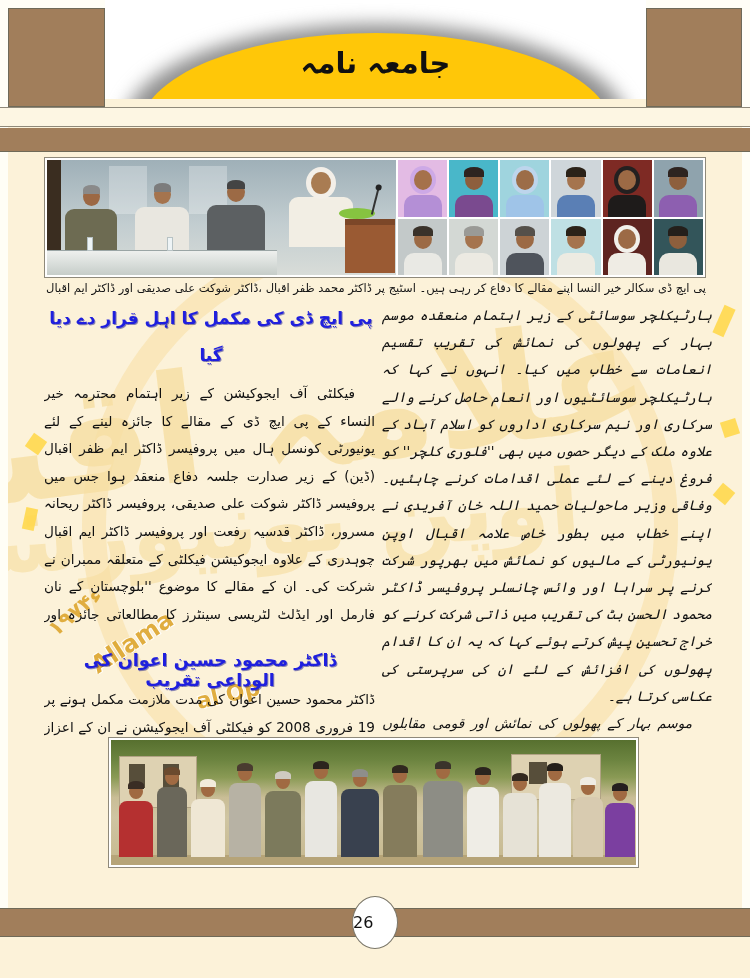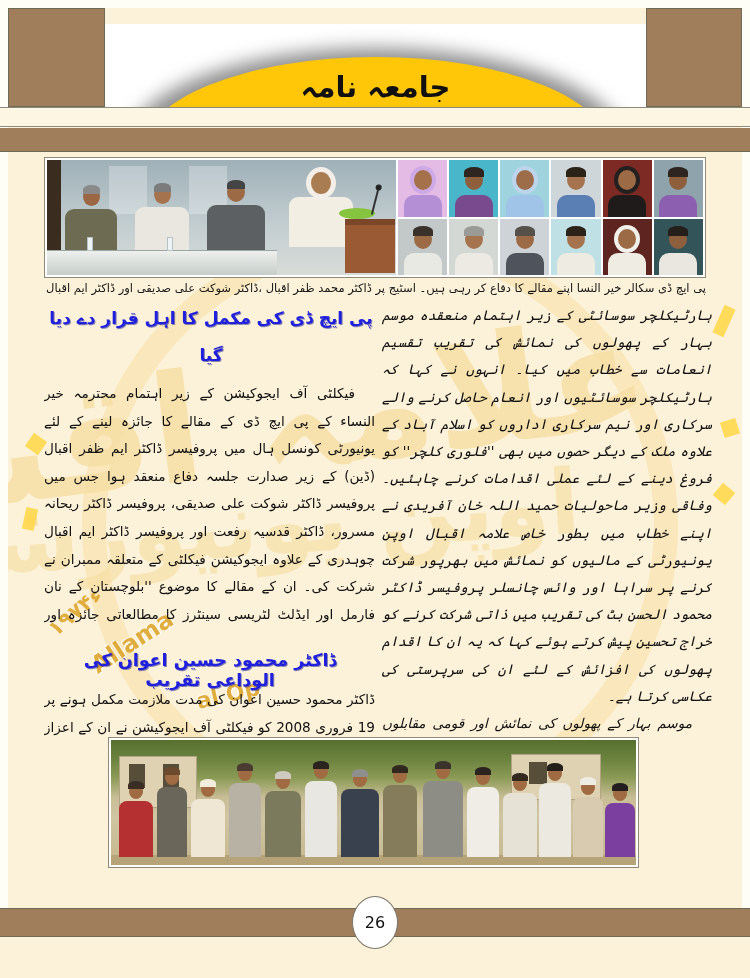--- a/index.html
+++ b/index.html
@@ -10,21 +10,21 @@
   
   .frame-top  { position:absolute; left:0; top:0; width:750px; height:8px; background:var(--frame,#FFFEF6); z-index:2; }
   .frame-left { position:absolute; left:0; top:0; width:8px;  height:908px; background:var(--frame,#FFFEF6); z-index:2; }
   .frame-right{ position:absolute; right:0; top:0; width:8px; height:908px; background:var(--frame,#FFFEF6); z-index:2; }
 
   
   .hdr-block { position:absolute; top:8px; height:99px; background:var(--brown,#A17E5B);
                border:1px solid var(--brown-dark,#6F6A58); z-index:3; }
   .hdr-block.l { left:8px;  width:97px; }
   .hdr-block.r { left:646px; width:96px; }
-  .hdr-center { position:absolute; left:105px; top:24px; width:541px; height:99px; background:#ffffff;
+  .hdr-center { position:absolute; left:105px; top:0; width:541px; height:99px; background:#ffffff;
                 overflow:hidden; z-index:3; }
   .oval-back { position:absolute; left:50%; top:24px; transform:translateX(-50%);
                width:505px; height:205px; border-radius:50%; background:#8f8f8f; filter:blur(9px); }
   .oval      { position:absolute; left:50%; top:33px; transform:translateX(-50%);
                width:472px; height:192px; border-radius:50%; background:var(--banner,#FFC708); }
   .hdr-title { position:absolute; left:0; top:46px; width:100%; text-align:center;
                font-size:29px; font-weight:bold; color:#101010; direction:rtl; }
 
   .band-cream { position:absolute; left:0; top:107px; width:750px; height:20px;
                 background:var(--cream-band,#FDF6E3);
@@ -124,21 +124,21 @@
   .rp  { left:382px; top:302px; width:330px; line-height:27.2px; max-height:438px;font-style:italic; }
   .indent { text-indent:20px; }
 
   
   .band-bottom { position:absolute; left:0; top:908px; width:750px; height:29px;
                  background:var(--brown,#A17E5B);
                  border-top:1px solid var(--brown-dark,#6F6A58); border-bottom:1px solid var(--brown-dark,#6F6A58);
                  z-index:4; }
   .pageno { position:absolute; left:352px; top:896px; width:46px; height:53px; background:#fff;
             border:1px solid #7a7668; border-radius:50%; z-index:5;
-            display:flex; align-items:center; justify-content:center; font-size:16px; color:#111; }
+            display:flex; align-items:center; justify-content:flex-start; font-size:16px; color:#111; }
 </style>
 </head>
 <body>
 
 <div class="page" style="--brown: #A17E5B; --brown-dark: #6F6A58; --cream: #FCF2D9; --cream-band: #FDF6E3; --banner: #FFC708; --blue: #1F1FDE; --gold: #F7DFA3; --gold-deep: #DDA62F; --frame: #FFFEF6; --line: #8F897A;">
 
   <div class="frame-top"></div>
   <div class="frame-left"></div>
   <div class="frame-right"></div>
 

